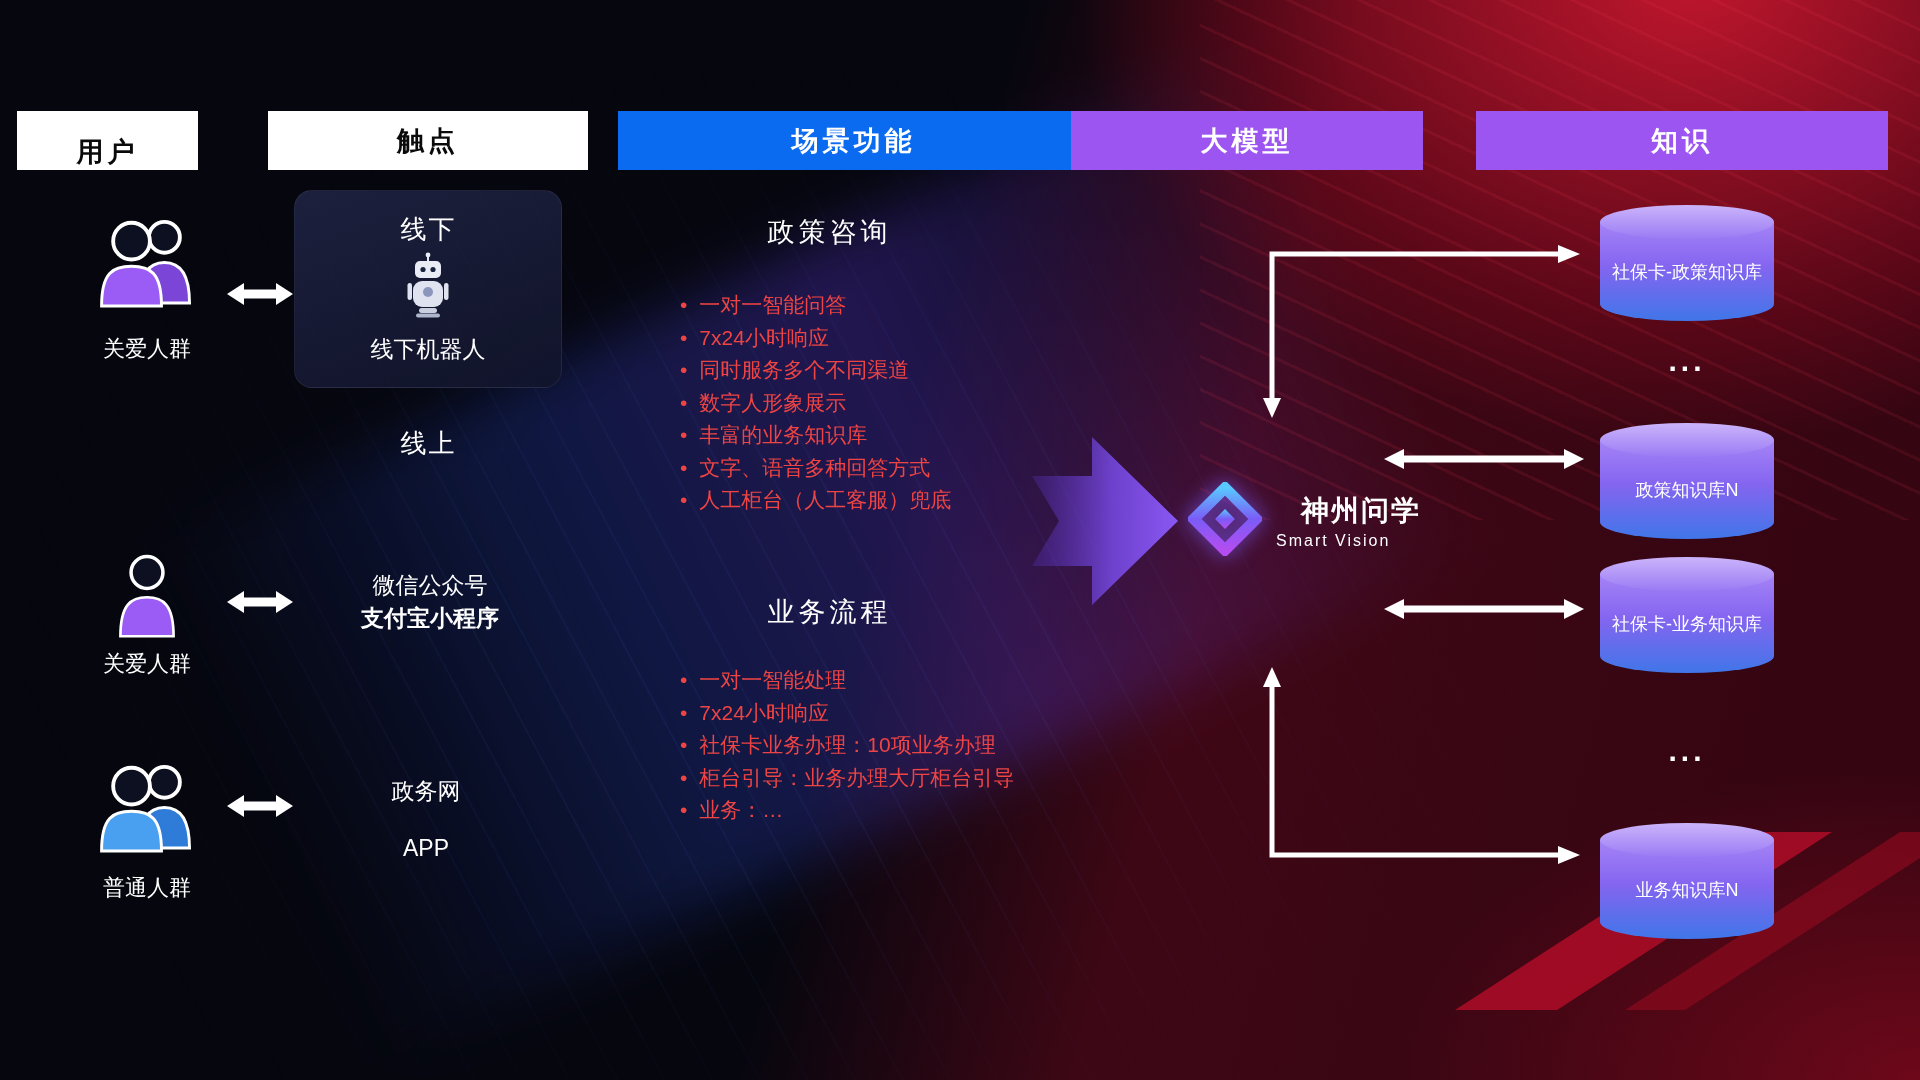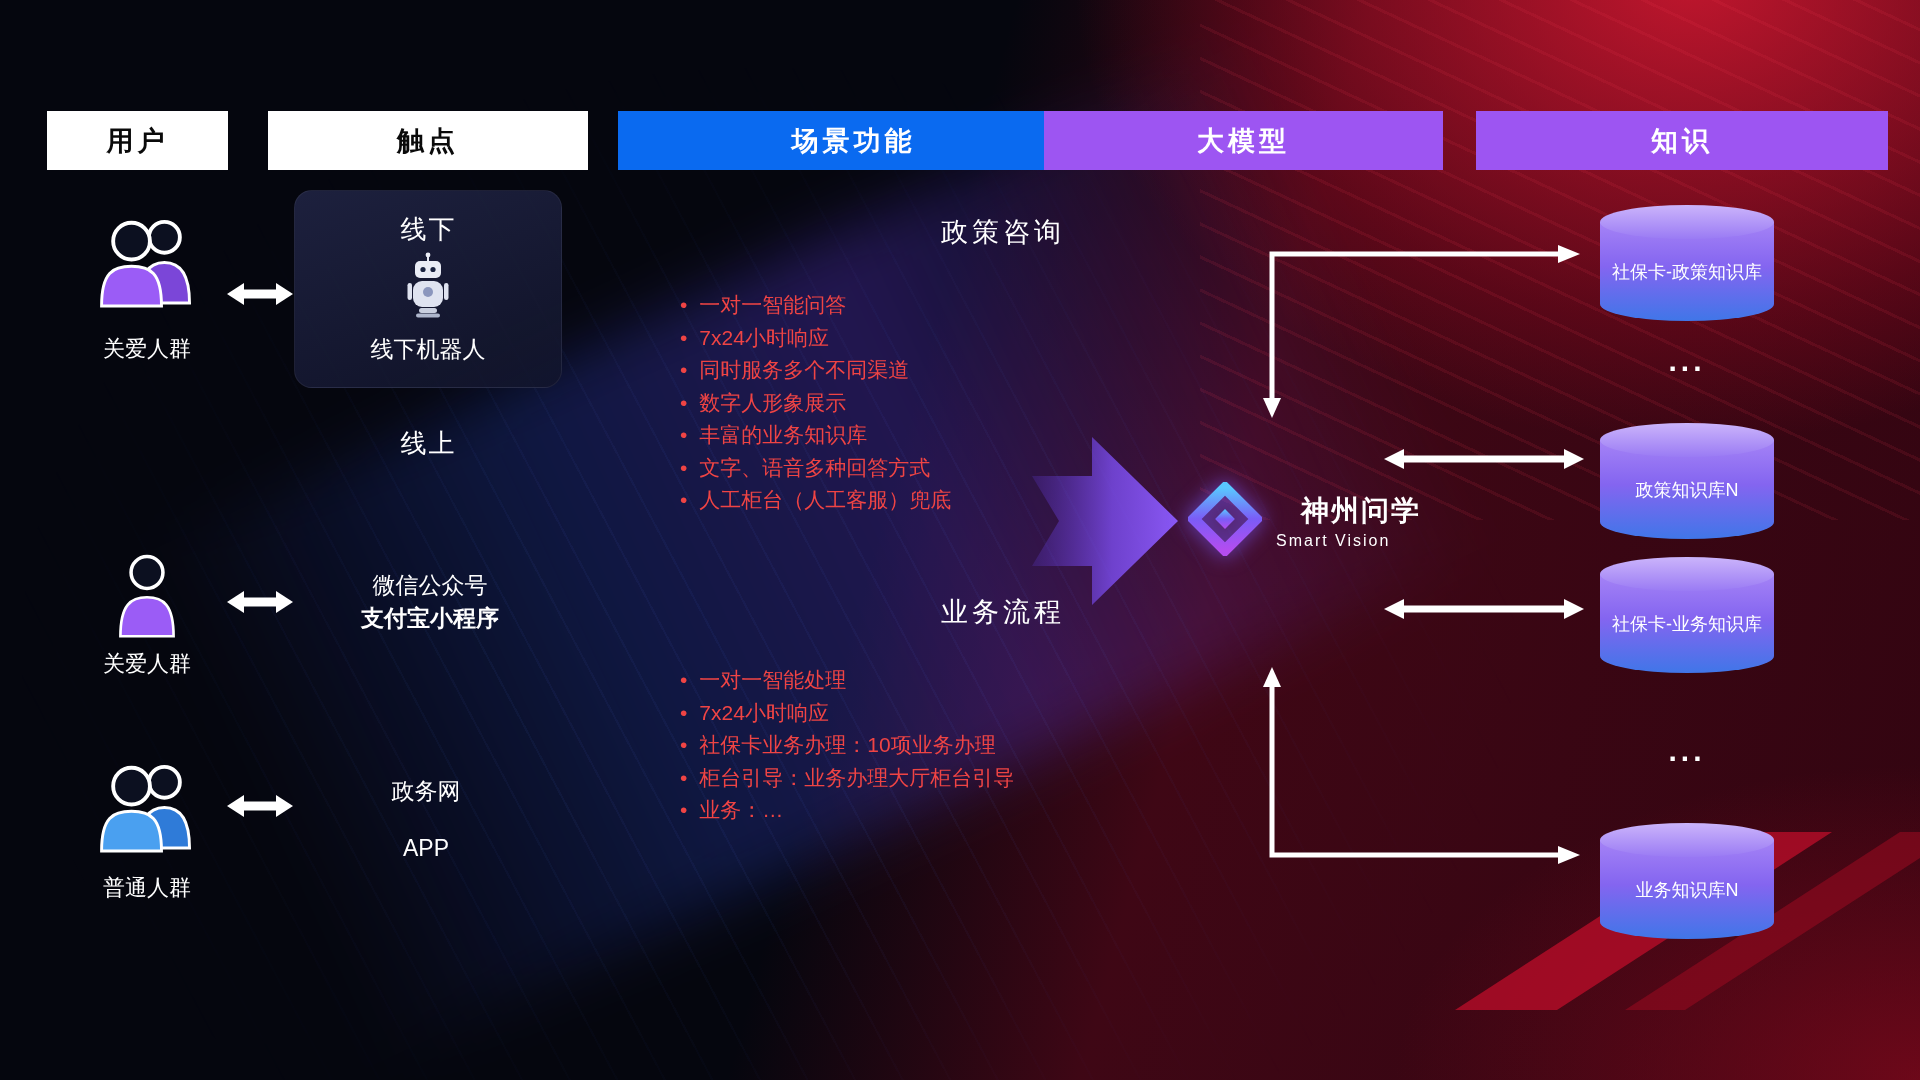--- a/index.html
+++ b/index.html
@@ -35,21 +35,21 @@
   .user-label { position:absolute; width:200px; text-align:center; color:#fff; font-size:22px; z-index:4; }
 
   
   .offline-box { position:absolute; left:294px; top:190px; width:268px; height:198px; border-radius:18px;
                  background:linear-gradient(160deg, rgba(34,38,70,0.85), rgba(18,21,44,0.85));
                  border:1px solid rgba(255,255,255,0.06); z-index:3; }
   .tp-title { position:absolute; width:260px; text-align:center; color:#fff; font-size:26px; letter-spacing:2px; z-index:4;padding-left:9px; }
   .tp-channel { position:absolute; width:268px; text-align:center; color:#fff; font-size:23px; z-index:4; }
 
   
-  .section-title { position:absolute; left:594px; width:471px; text-align:right; color:#fff; font-size:27px; letter-spacing:4px; z-index:4; }
+  .section-title { position:absolute; left:594px; width:471px; text-align:center; color:#fff; font-size:27px; letter-spacing:4px; z-index:4; }
   .bullets { position:absolute; left:680px; color:#ef4444; font-size:21px; line-height:32.5px; z-index:4; }
   .bullet-item { white-space:nowrap; }
   .bullet-item::before { content:"•"; margin-right:12px; }
 
   
   .logo-wrap { position:absolute; left:1188px; top:482px; width:300px; z-index:4; display:flex; align-items:center; }
   .logo-text { margin-left:14px; color:#fff; }
   .logo-name { font-size:28px; font-weight:bold; letter-spacing:2px;margin-left:25px; }
   .logo-sub { font-size:16px; letter-spacing:2px; margin-top:2px; }
 
@@ -76,30 +76,30 @@
   <div class="bg bg-red-top"></div>
   <div class="bg bg-red-bottom"></div>
   <div class="bg-beam"></div>
   <div class="bg bg-streaks"></div>
   <div class="bg-red-streaks"></div>
   <svg class="chevrons" viewBox="0 0 520 240">
     <polygon points="55,240 330,62 432,62 157,240" fill="rgba(190,14,42,0.75)"></polygon>
     <polygon points="225,240 500,62 560,62 285,240" fill="rgba(150,10,32,0.6)"></polygon>
   </svg>
 
-  <div class="hdr hdr-white" style="left:47px;width:181px;">
+  <div class="hdr hdr-white" style="left:17px;width:181px;align-items:flex-end;">
     <span>用户</span>
   </div>
   <div class="hdr hdr-white" style="left:268px;width:320px;">
     <span>触点</span>
   </div>
   <div class="hdr hdr-blue" style="left:618px;width:471px;">
     <span>场景功能</span>
   </div>
-  <div class="hdr hdr-purple" style="left:1044px;width:399px;">
+  <div class="hdr hdr-purple" style="left:1071px;width:352px;">
     <span>大模型</span>
   </div>
   <div class="hdr hdr-purple" style="left:1476px;width:412px;">
     <span>知识</span>
   </div>
 
   <span class="abs" style="left:89px;top:212px;">
     <svg width="116" height="97" viewBox="0 0 120 100">
       <circle cx="78" cy="26" r="16" fill="#0c1020" stroke="#fff" stroke-width="4"></circle>
       <path d="M52,94 C52,62 63,52 78,52 C93,52 104,62 104,94 Z" fill="#7b46d8" stroke="#fff" stroke-width="3"></path>

